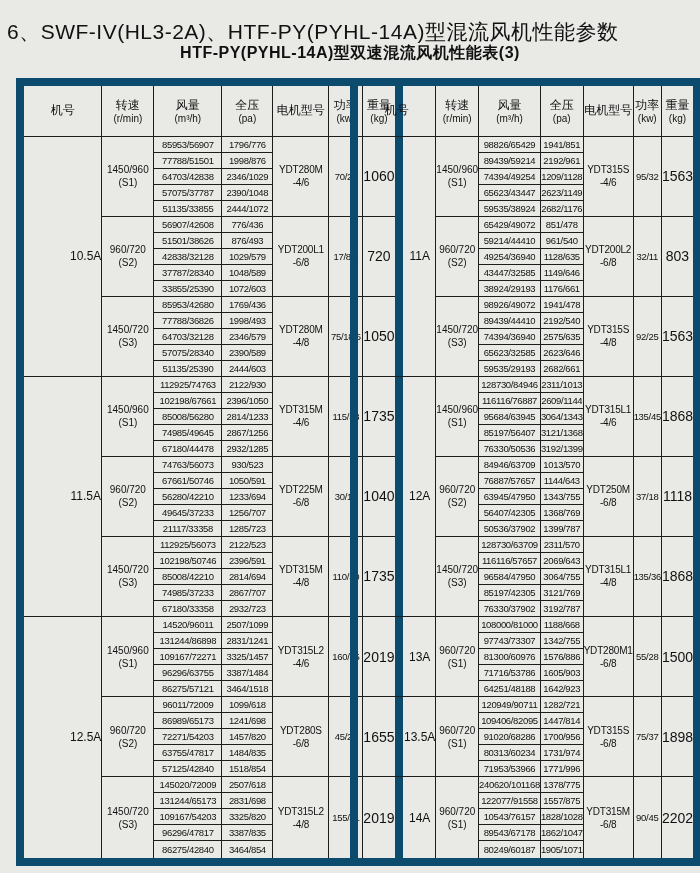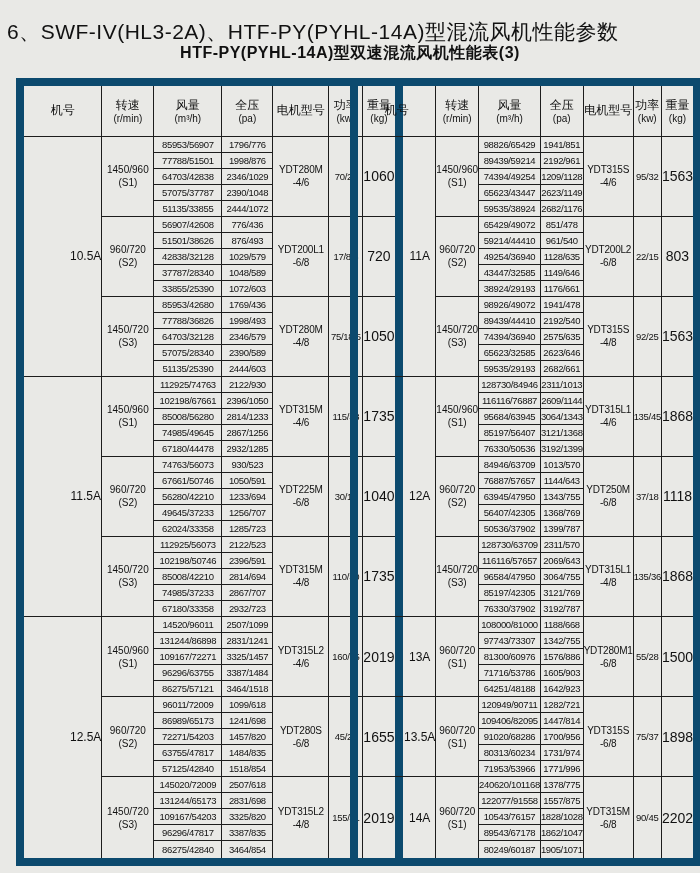--- a/index.html
+++ b/index.html
@@ -214,21 +214,21 @@
         </tr>
         <tr>
           <td class="flow">56280/42210</td>
           <td class="press">1233/694</td>
         </tr>
         <tr>
           <td class="flow">49645/37233</td>
           <td class="press">1256/707</td>
         </tr>
         <tr>
-          <td class="flow">62024/33358</td>
+          <td class="flow">21117/33358</td>
           <td class="press">1285/723</td>
         </tr>
         <tr>
           <td class="speed" rowspan="5">1450/720
 (S3)</td>
           <td class="flow">112925/56073</td>
           <td class="press">2122/523</td>
           <td class="motor" rowspan="5">YDT315M
 -4/8</td>
           <td class="power" rowspan="5">110/30</td>
@@ -399,21 +399,21 @@
           <td class="flow">59535/38924</td>
           <td class="press">2682/1176</td>
         </tr>
         <tr>
           <td class="speed" rowspan="5">960/720
 (S2)</td>
           <td class="flow">65429/49072</td>
           <td class="press">851/478</td>
           <td class="motor" rowspan="5">YDT200L2
 -6/8</td>
-          <td class="power" rowspan="5">22/15</td>
+          <td class="power" rowspan="5">32/11</td>
           <td class="weight" rowspan="5">803</td>
         </tr>
         <tr>
           <td class="flow">59214/44410</td>
           <td class="press">961/540</td>
         </tr>
         <tr>
           <td class="flow">49254/36940</td>
           <td class="press">1128/635</td>
         </tr>

